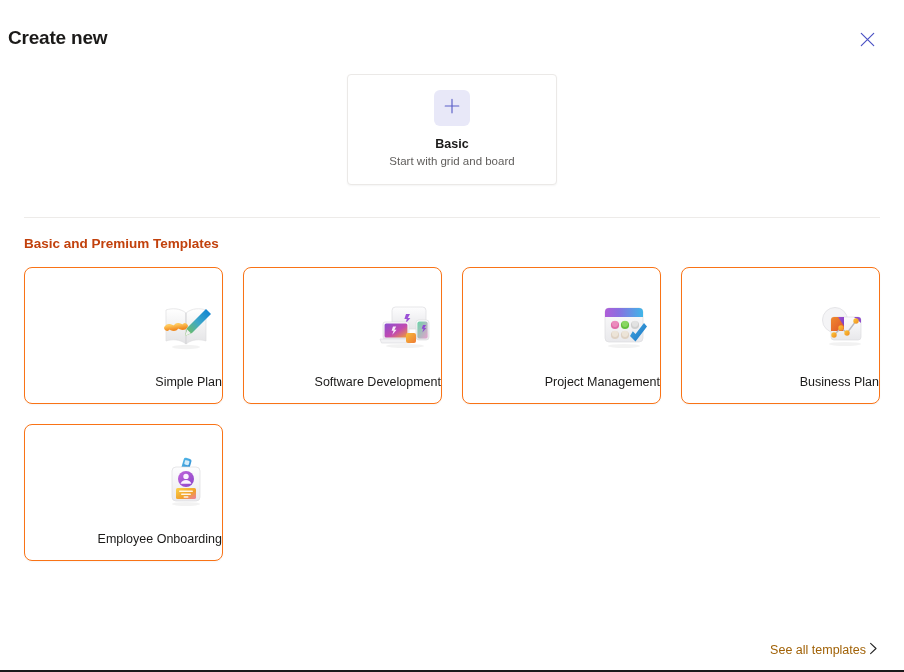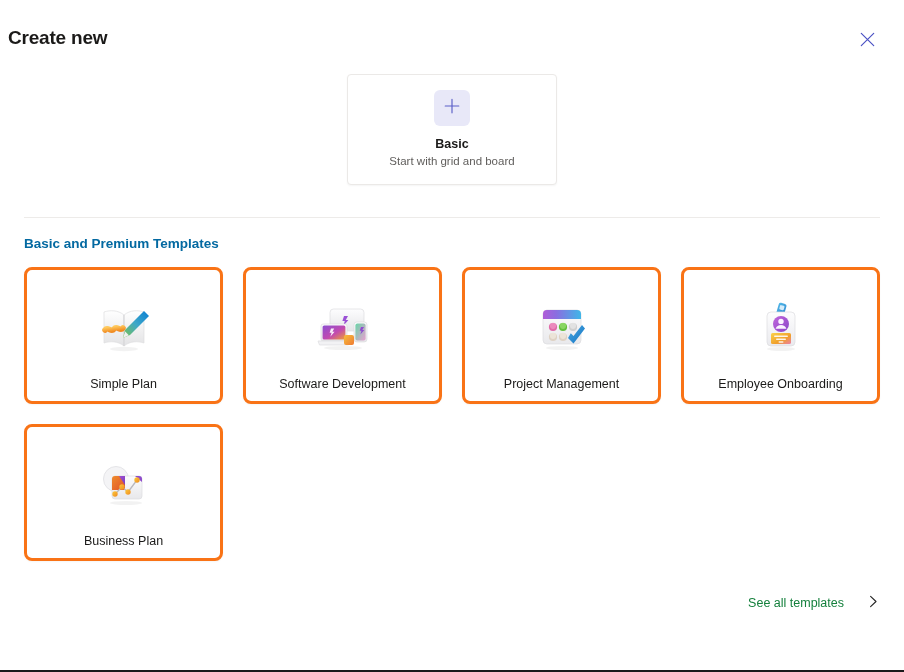--- a/index.html
+++ b/index.html
@@ -96,40 +96,40 @@
   .divider {
     height: 1px;
     background: #edebe9;
     margin: 32px 24px 0 24px;
   }
 
   
   .section-heading {
     font-size: 13.5px;
     font-weight: bold;
-    color: #0369a1;
+    color: #c2410c;
     margin: 18px 0 0 24px;
   }
 
   
   .template-grid {
     display: grid;
     grid-template-columns: repeat(4, 199px);
     gap: 20px;
     margin: 16px 0 0 24px;
   }
   .template-card {
     height: 137px;
-    border: 3px solid #f97316;
+    border: 1px solid #f97316;
     border-radius: 8px;
     background: #ffffff;
     box-shadow: 0 1px 2px rgba(0,0,0,0.04);
     display: flex;
     flex-direction: column;
-    align-items: center;
+    align-items: flex-end;
     justify-content: flex-start;
     cursor: pointer;
     box-sizing: border-box;
     padding-top: 24px;
   }
   .template-icon {
     width: 72px;
     height: 66px;
     display: flex;
     align-items: center;
@@ -145,28 +145,29 @@
 
   
   .see-all-row {
     display: flex;
     justify-content: flex-end;
     margin: 30px 24px 0 0;
   }
   .see-all-link {
     display: inline-flex;
     align-items: center;
-    gap: 25px;
+    gap: 3px;
     font-size: 12.5px;
-    color: #15803d;
+    color: #a16207;
     cursor: pointer;
     background: none;
     border: none;
     padding: 4px 2px;
     font-family: inherit;
+    margin-top: 47px;
   }
 </style>
 </head>
 <body>
 
 <div class="dialog-header">
   <div class="dialog-title">Create new</div>
 
   <button class="close-button" aria-label="Close">
     <span>
@@ -310,62 +311,20 @@
         <ellipse cx="32" cy="51" rx="16" ry="2" fill="#000" opacity="0.05"></ellipse>
       </svg>
     </div>
     <div class="template-label">Project Management</div>
   </div>
 
   <div class="template-card">
     <div class="template-icon">
       <svg width="64" height="60" viewBox="0 0 64 60" fill="none" aria-hidden="true">
         <defs>
-          <linearGradient id="badgebg" x1="0" y1="0" x2="0" y2="1">
-            <stop offset="0%" stop-color="#fdfdfe"></stop>
-            <stop offset="100%" stop-color="#eaeaee"></stop>
-          </linearGradient>
-          <linearGradient id="avg" x1="0" y1="0" x2="1" y2="1">
-            <stop offset="0%" stop-color="#c166dc"></stop>
-            <stop offset="100%" stop-color="#8a44c8"></stop>
-          </linearGradient>
-          <linearGradient id="ylg" x1="0" y1="0" x2="1" y2="1">
-            <stop offset="0%" stop-color="#fbd24a"></stop>
-            <stop offset="60%" stop-color="#f0a02c"></stop>
-            <stop offset="100%" stop-color="#ec7ea8"></stop>
-          </linearGradient>
-          <linearGradient id="clipg" x1="0" y1="0" x2="1" y2="1">
-            <stop offset="0%" stop-color="#53b9e8"></stop>
-            <stop offset="100%" stop-color="#2b85cf"></stop>
-          </linearGradient>
-        </defs>
-
-        <rect x="28.5" y="6" width="8" height="13" rx="2" fill="url(#clipg)" transform="rotate(16 32 12)"></rect>
-        <rect x="30.2" y="8.2" width="4.6" height="4.6" rx="1" fill="#d6ecf9" transform="rotate(16 32 12)"></rect>
-
-        <rect x="18" y="15" width="28" height="34" rx="4" fill="url(#badgebg)" stroke="#dcdce0" stroke-width="0.7"></rect>
-
-        <circle cx="32" cy="27" r="8" fill="url(#avg)"></circle>
-        <circle cx="32" cy="24.4" r="2.7" fill="#fbf2ff"></circle>
-        <path d="M26.6 31.8 a5.8 5.8 0 0 1 10.8 0 Z" fill="#fbf2ff"></path>
-
-        <rect x="22" y="36" width="20" height="11" rx="1.6" fill="url(#ylg)"></rect>
-        <rect x="25" y="38.5" width="14" height="1.6" rx="0.8" fill="#ffffff" opacity="0.88"></rect>
-        <rect x="27" y="41.4" width="10" height="1.6" rx="0.8" fill="#ffffff" opacity="0.88"></rect>
-        <rect x="29.5" y="44.2" width="5" height="1.6" rx="0.8" fill="#ffffff" opacity="0.88"></rect>
-        <ellipse cx="32" cy="52" rx="14" ry="2" fill="#000" opacity="0.05"></ellipse>
-      </svg>
-    </div>
-    <div class="template-label">Employee Onboarding</div>
-  </div>
-
-  <div class="template-card">
-    <div class="template-icon">
-      <svg width="64" height="60" viewBox="0 0 64 60" fill="none" aria-hidden="true">
-        <defs>
           <linearGradient id="pie1" x1="0" y1="0" x2="1" y2="1">
             <stop offset="0%" stop-color="#ef8b2c"></stop>
             <stop offset="100%" stop-color="#e0522a"></stop>
           </linearGradient>
           <linearGradient id="pie2" x1="0" y1="0" x2="1" y2="1">
             <stop offset="0%" stop-color="#a14fd0"></stop>
             <stop offset="100%" stop-color="#7a3fc0"></stop>
           </linearGradient>
           <linearGradient id="cardg" x1="0" y1="0" x2="0" y2="1">
             <stop offset="0%" stop-color="#fcfcfd"></stop>
@@ -388,20 +347,62 @@
         <path d="M23 40 L30 33 L36 38 L45 26" stroke="#b9b9bf" stroke-width="1.3" fill="none" stroke-linecap="round" stroke-linejoin="round"></path>
         <circle cx="23" cy="40" r="2.7" fill="url(#dotg)"></circle>
         <circle cx="30" cy="33" r="2.7" fill="url(#dotg)"></circle>
         <circle cx="36" cy="38" r="2.7" fill="url(#dotg)"></circle>
         <circle cx="45" cy="26" r="2.7" fill="url(#dotg)"></circle>
         <ellipse cx="34" cy="49" rx="16" ry="2" fill="#000" opacity="0.05"></ellipse>
       </svg>
     </div>
     <div class="template-label">Business Plan</div>
   </div>
+
+  <div class="template-card">
+    <div class="template-icon">
+      <svg width="64" height="60" viewBox="0 0 64 60" fill="none" aria-hidden="true">
+        <defs>
+          <linearGradient id="badgebg" x1="0" y1="0" x2="0" y2="1">
+            <stop offset="0%" stop-color="#fdfdfe"></stop>
+            <stop offset="100%" stop-color="#eaeaee"></stop>
+          </linearGradient>
+          <linearGradient id="avg" x1="0" y1="0" x2="1" y2="1">
+            <stop offset="0%" stop-color="#c166dc"></stop>
+            <stop offset="100%" stop-color="#8a44c8"></stop>
+          </linearGradient>
+          <linearGradient id="ylg" x1="0" y1="0" x2="1" y2="1">
+            <stop offset="0%" stop-color="#fbd24a"></stop>
+            <stop offset="60%" stop-color="#f0a02c"></stop>
+            <stop offset="100%" stop-color="#ec7ea8"></stop>
+          </linearGradient>
+          <linearGradient id="clipg" x1="0" y1="0" x2="1" y2="1">
+            <stop offset="0%" stop-color="#53b9e8"></stop>
+            <stop offset="100%" stop-color="#2b85cf"></stop>
+          </linearGradient>
+        </defs>
+
+        <rect x="28.5" y="6" width="8" height="13" rx="2" fill="url(#clipg)" transform="rotate(16 32 12)"></rect>
+        <rect x="30.2" y="8.2" width="4.6" height="4.6" rx="1" fill="#d6ecf9" transform="rotate(16 32 12)"></rect>
+
+        <rect x="18" y="15" width="28" height="34" rx="4" fill="url(#badgebg)" stroke="#dcdce0" stroke-width="0.7"></rect>
+
+        <circle cx="32" cy="27" r="8" fill="url(#avg)"></circle>
+        <circle cx="32" cy="24.4" r="2.7" fill="#fbf2ff"></circle>
+        <path d="M26.6 31.8 a5.8 5.8 0 0 1 10.8 0 Z" fill="#fbf2ff"></path>
+
+        <rect x="22" y="36" width="20" height="11" rx="1.6" fill="url(#ylg)"></rect>
+        <rect x="25" y="38.5" width="14" height="1.6" rx="0.8" fill="#ffffff" opacity="0.88"></rect>
+        <rect x="27" y="41.4" width="10" height="1.6" rx="0.8" fill="#ffffff" opacity="0.88"></rect>
+        <rect x="29.5" y="44.2" width="5" height="1.6" rx="0.8" fill="#ffffff" opacity="0.88"></rect>
+        <ellipse cx="32" cy="52" rx="14" ry="2" fill="#000" opacity="0.05"></ellipse>
+      </svg>
+    </div>
+    <div class="template-label">Employee Onboarding</div>
+  </div>
 </div>
 
 <div class="see-all-row">
   <button class="see-all-link">
     <span>See all templates</span>
     <span>
       <svg width="9" height="13" viewBox="0 0 9 13" fill="none" aria-hidden="true">
         <path d="M1.6 1.3 L7 6.5 L1.6 11.7" stroke="#242424" stroke-width="1.1" stroke-linecap="round" stroke-linejoin="round" fill="none"></path>
       </svg>
     </span>

